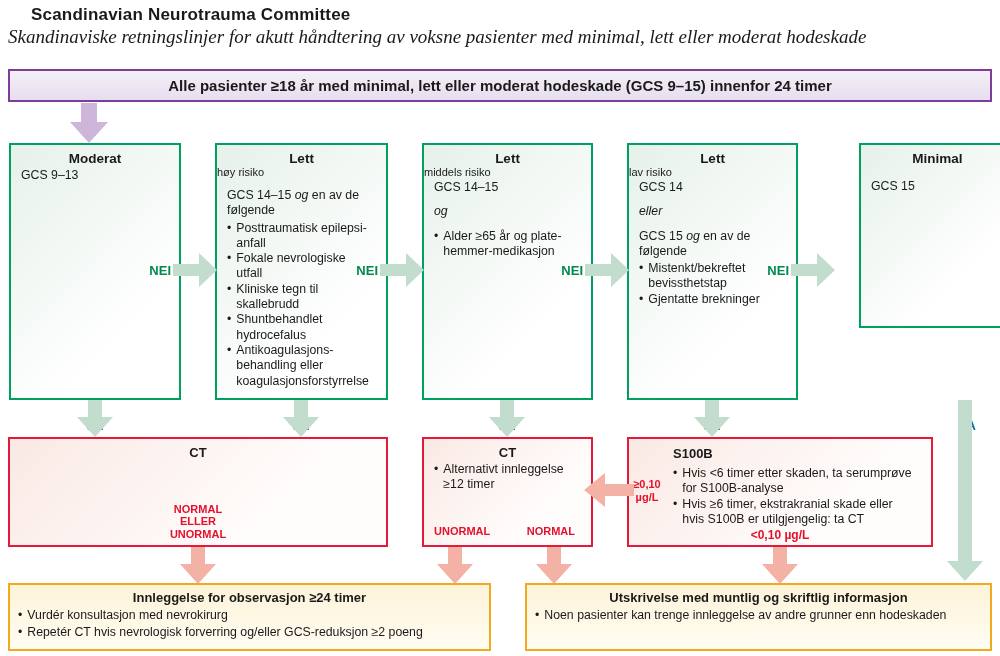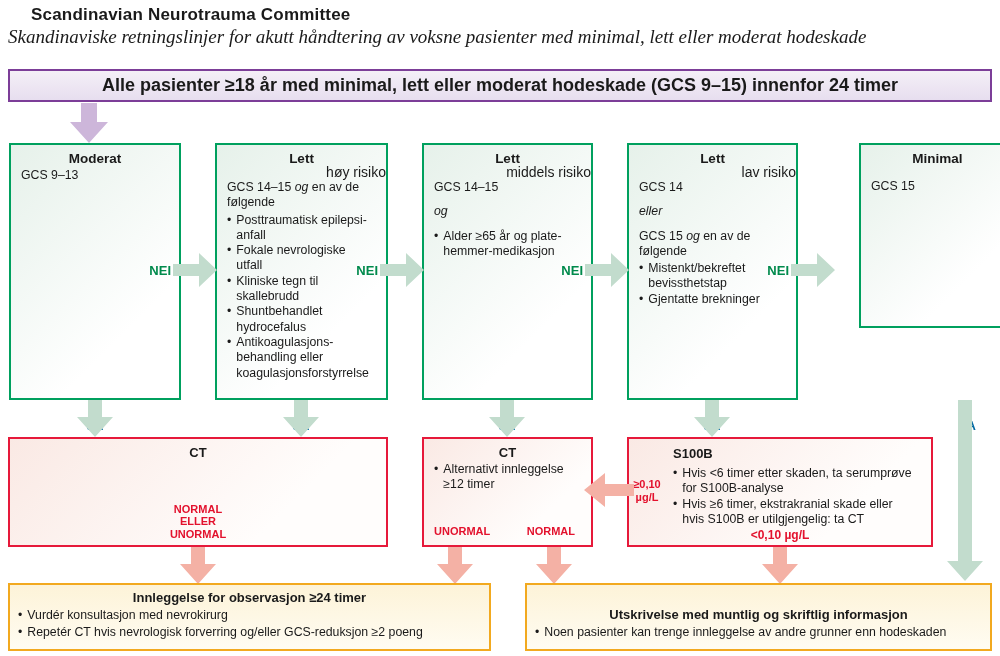--- a/index.html
+++ b/index.html
@@ -7,29 +7,29 @@
          font-family:"Liberation Sans","DejaVu Sans",sans-serif;color:#1a1a1a;}
   .abs{position:absolute;box-sizing:border-box;}
 
   
   .title{font-size:17px;font-weight:bold;letter-spacing:.2px;margin-left:23px;}
   .subtitle{font-family:"Liberation Serif","DejaVu Serif",serif;font-style:italic;font-size:19px;}
 
   
   .banner{border:2.5px solid #7c3e98;background:linear-gradient(180deg,#f4eff7 0%,#e7deef 100%);
           display:flex;align-items:center;justify-content:center;}
-  .banner-text{font-size:18px;font-weight:bold;}
+  .banner-text{font-size:15px;font-weight:bold;}
 
   
   .gbox{border:2.5px solid #00a05e;background:linear-gradient(135deg,#e6f1ea 0%,#ffffff 72%);}
   .rbox{border:2.5px solid #e6193a;background:linear-gradient(135deg,#fae9e4 0%,#fffdfc 72%);}
   .obox{border:2.5px solid #f2a91f;background:linear-gradient(180deg,#fdf3d8 0%,#fffcf2 100%);}
 
   .bt{font-size:13.5px;font-weight:bold;text-align:center;margin-top:6px;}
-  .brisk{font-size:14px;text-align:right;line-height:12px;}
+  .brisk{font-size:11px;text-align:left;line-height:12px;}
   .bodytxt{font-size:12.3px;line-height:15.3px;padding:0 10px;margin-top:9px;}
   .para{margin:0 0 9px 0;}
   .tight{margin:0 0 2px 0;}
   .it{font-style:italic;}
   .bullet{display:flex;margin:0;}
   .bullet::before{content:"\2022";margin-right:5px;}
   .bullet span{white-space:pre-line;}
 
   
   .nei{font-size:13px;font-weight:bold;color:#008a4c;text-align:right;}
@@ -68,21 +68,21 @@
   <div class="abs arrow purple a-down-purple" style="left:70px;top:103px;"></div>
 
   <div class="abs gbox" style="left:9px;top:143px;width:172px;height:257px;">
     <div class="bt">Moderat</div>
     <div class="bodytxt" style="margin-top:2px;">GCS 9–13</div>
   </div>
 
   <div class="abs gbox" style="left:215px;top:143px;width:173px;height:257px;">
     <div class="bt">Lett</div>
     <div class="brisk">høy risiko</div>
-    <div class="bodytxt" style="margin-top:2px;">
+    <div class="bodytxt" style="margin-top:10px;">
       <p class="tight"><span>GCS 14–15 </span><span class="it">og</span><span> en av de følgende</span></p>
       <div class="bullet">
           <span>Posttraumatisk epilepsi-
 anfall</span>
         </div>
       <div class="bullet">
           <span>Fokale nevrologiske
 utfall</span>
         </div>
       <div class="bullet">
@@ -207,21 +207,21 @@
       <div class="bullet">
           <span>Vurdér konsultasjon med nevrokirurg</span>
         </div>
       <div class="bullet">
           <span>Repetér CT hvis nevrologisk forverring og/eller GCS-reduksjon ≥2 poeng</span>
         </div>
     </div>
   </div>
 
   <div class="abs obox" style="left:525px;top:583px;width:467px;height:68px;">
-    <div class="hdr-center" style="margin-top:22px;">Utskrivelse med muntlig og skriftlig informasjon</div>
+    <div class="hdr-center" style="margin-top:5px;">Utskrivelse med muntlig og skriftlig informasjon</div>
     <div class="obullets">
       <div class="bullet">
           <span>Noen pasienter kan trenge innleggelse av andre grunner enn hodeskaden</span>
         </div>
     </div>
   </div>
 
 </div>
 
 </body></html>

